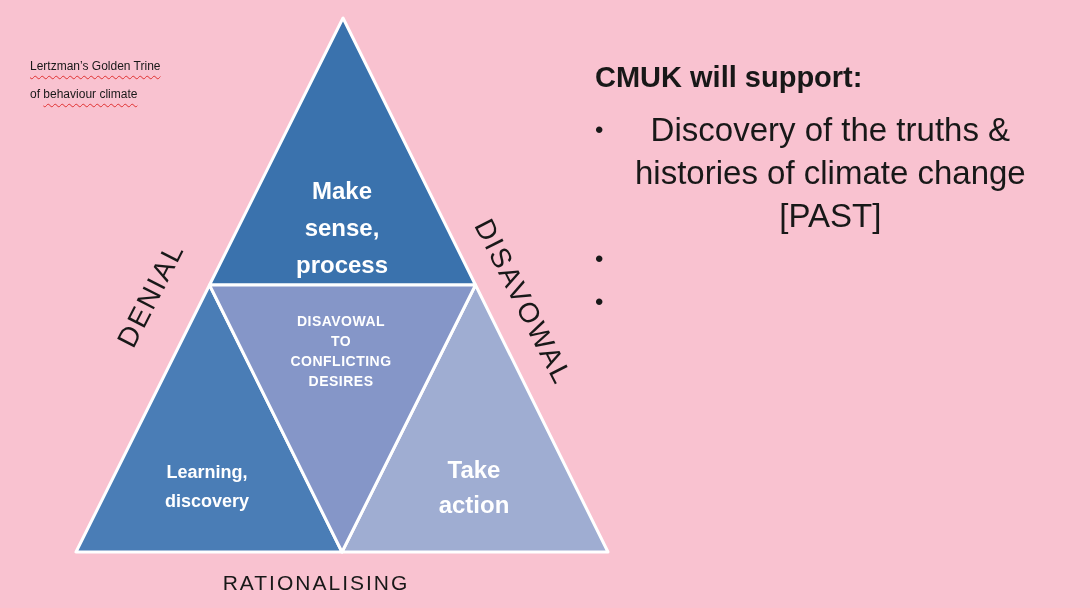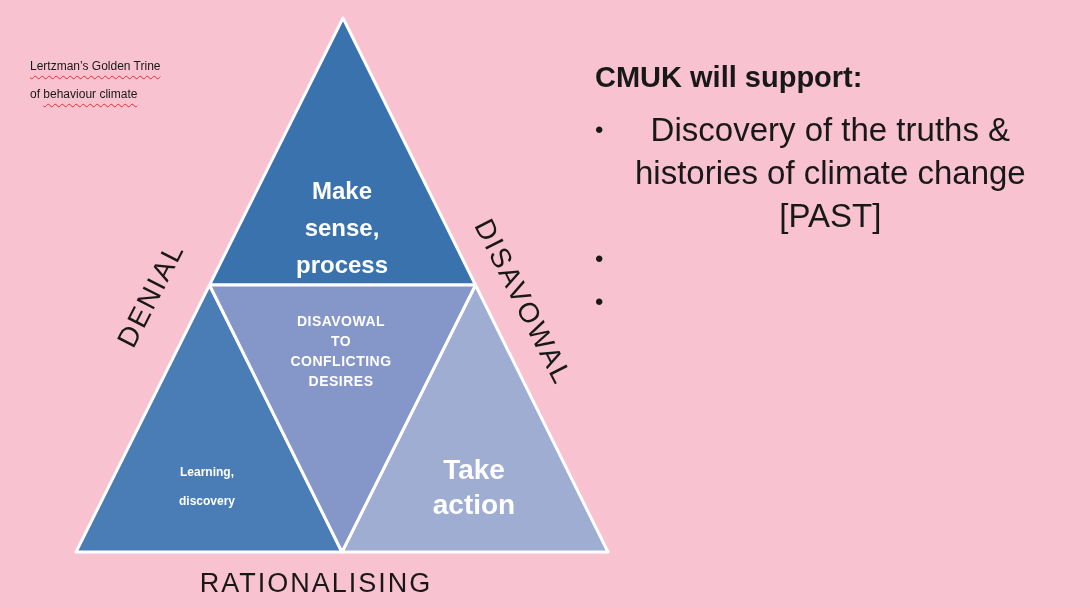--- a/index.html
+++ b/index.html
@@ -30,33 +30,33 @@
   .tri-label {
     position:absolute;
     transform:translateX(-50%);
     text-align:center;
     color:#ffffff;
     font-weight:bold;
     white-space:pre-line;
   }
   .lbl-top    { left:342px; top:172px; font-size:24px; line-height:37px; }
   .lbl-center { left:341px; top:311px; font-size:14px; line-height:20px; letter-spacing:0.5px; }
-  .lbl-bl     { left:207px; top:458px; font-size:12px; line-height:29px; }
-  .lbl-br     { left:474px; top:452px; font-size:28px; line-height:35px; }
+  .lbl-bl     { left:207px; top:458px; font-size:18px; line-height:29px; }
+  .lbl-br     { left:474px; top:452px; font-size:24px; line-height:35px; }
 
   .edge-label {
     position:absolute;
     font-size:28px;
     letter-spacing:2px;
     color:#181818;
     white-space:nowrap;
   }
   .edge-left   { left:151px; top:295px; transform:translate(-50%,-50%) rotate(-63deg); }
   .edge-right  { left:523px; top:302px; transform:translate(-50%,-50%) rotate(63deg); }
-  .edge-bottom { left:316px; top:583px; transform:translate(-50%,-50%); font-size:27px; }
+  .edge-bottom { left:316px; top:583px; transform:translate(-50%,-50%); font-size:21px; }
 
   
   .support { position:absolute; left:595px; top:58px; width:470px; }
   .support-heading { font-size:29px; font-weight:bold; line-height:38px; margin-bottom:12px; }
   .bullet-list { list-style:none; }
   .bullet-item { display:flex; align-items:flex-start; }
   .bullet-marker { width:40px; flex:0 0 40px; font-size:24px; line-height:43px; }
   .bullet-text { font-size:33px; line-height:43px; white-space:pre-line;text-align:center; }
 </style>
 </head>

